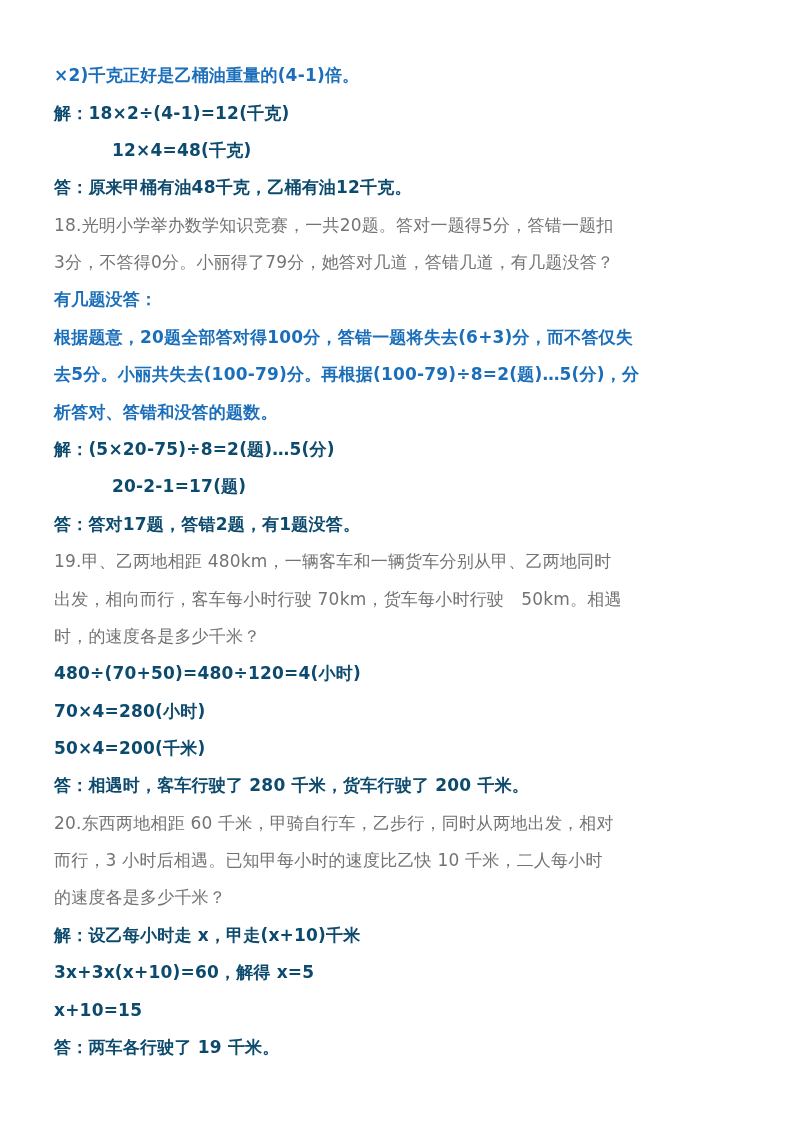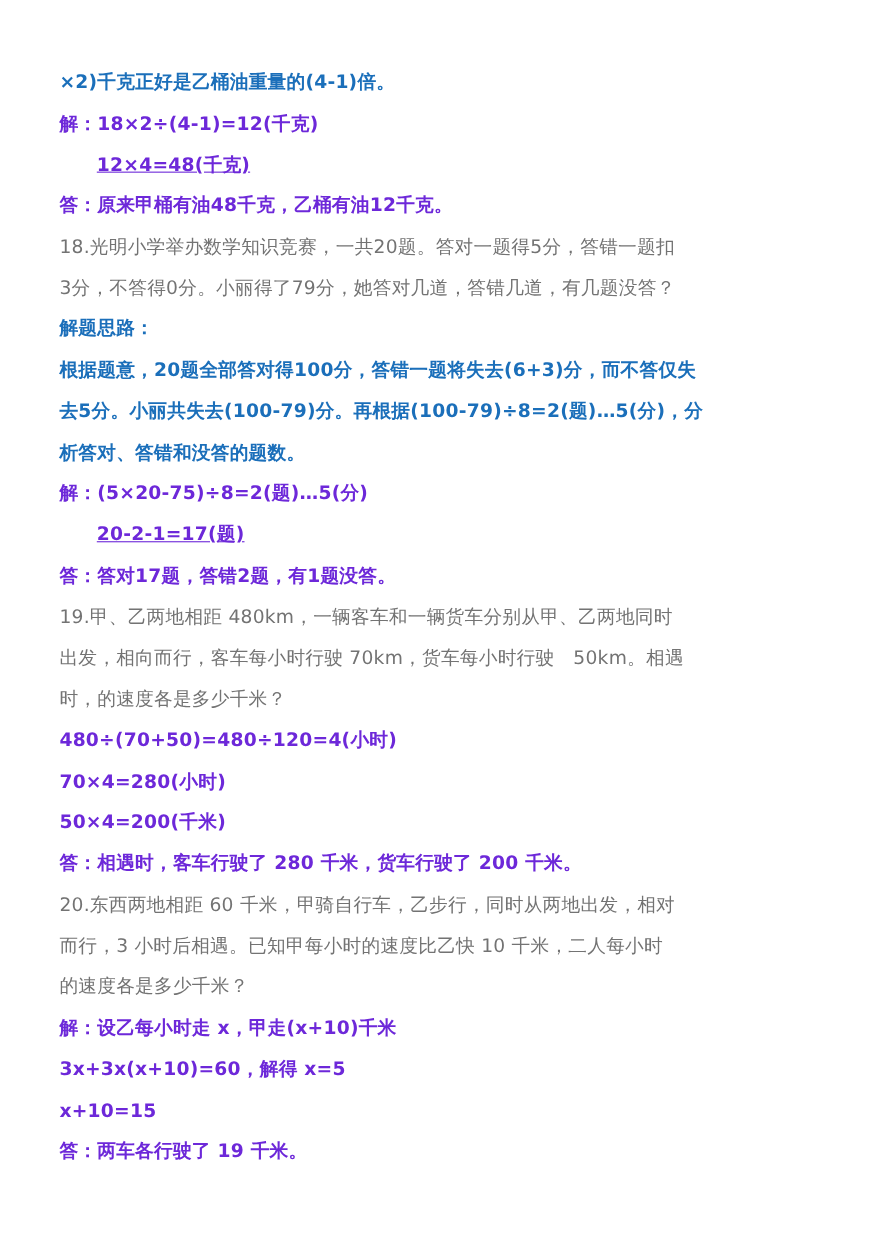--- a/index.html
+++ b/index.html
@@ -7,36 +7,36 @@
     width: 793px; height: 1123px; overflow: hidden; position: relative;
     font-family: "DejaVu Sans", "Liberation Sans", sans-serif;
   }
   .page { position: absolute; left: 54px; top: 58px; width: 700px; }
   .line {
     position: absolute; left: 0; white-space: nowrap;
     font-size: 17px; line-height: 30px; letter-spacing: 0.2px;
   }
   .black { color: #737373; font-weight: normal; }
   .blue { color: #1b6fba; font-weight: bold; }
-  .red { color: #6d28d9; font-weight: bold; }
-  .indent { left: 34px; text-decoration: underline; }
+  .red { color: #0c4a6e; font-weight: bold; }
+  .indent { left: 58px; }
 </style>
 </head>
 <body>
 
 <div class="page">
 
   <div class="line blue" style="top:2px">×2)千克正好是乙桶油重量的(4-1)倍。</div>
   <div class="line red" style="top:40px">解：18×2÷(4-1)=12(千克)</div>
   <div class="line red indent" style="top:77px">12×4=48(千克)</div>
   <div class="line red" style="top:114px">答：原来甲桶有油48千克，乙桶有油12千克。</div>
 
   <div class="line black" style="top:152px">18.光明小学举办数学知识竞赛，一共20题。答对一题得5分，答错一题扣</div>
   <div class="line black" style="top:189px">3分，不答得0分。小丽得了79分，她答对几道，答错几道，有几题没答？</div>
-  <div class="line blue" style="top:226px">解题思路：</div>
+  <div class="line blue" style="top:226px">有几题没答：</div>
   <div class="line blue" style="top:264px">根据题意，20题全部答对得100分，答错一题将失去(6+3)分，而不答仅失</div>
   <div class="line blue" style="top:301px">去5分。小丽共失去(100-79)分。再根据(100-79)÷8=2(题)…5(分)，分</div>
   <div class="line blue" style="top:339px">析答对、答错和没答的题数。</div>
   <div class="line red" style="top:376px">解：(5×20-75)÷8=2(题)…5(分)</div>
   <div class="line red indent" style="top:413px">20-2-1=17(题)</div>
   <div class="line red" style="top:451px">答：答对17题，答错2题，有1题没答。</div>
 
   <div class="line black" style="top:488px">19.甲、乙两地相距 480km，一辆客车和一辆货车分别从甲、乙两地同时</div>
   <div class="line black" style="top:526px">出发，相向而行，客车每小时行驶 70km，货车每小时行驶　50km。相遇</div>
   <div class="line black" style="top:563px">时，的速度各是多少千米？</div>

